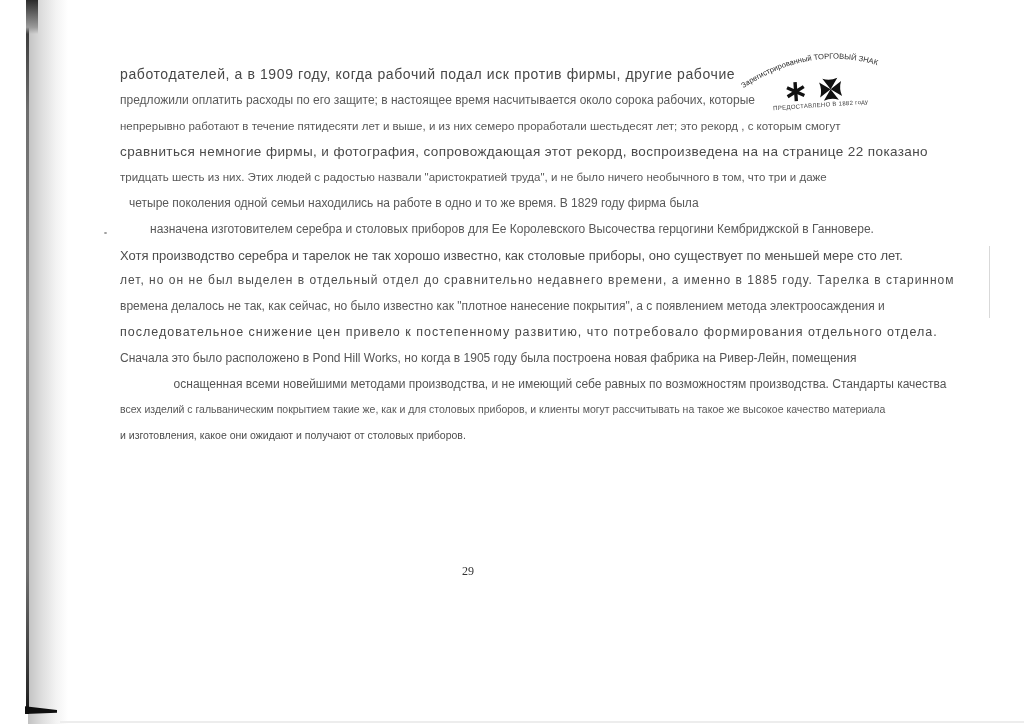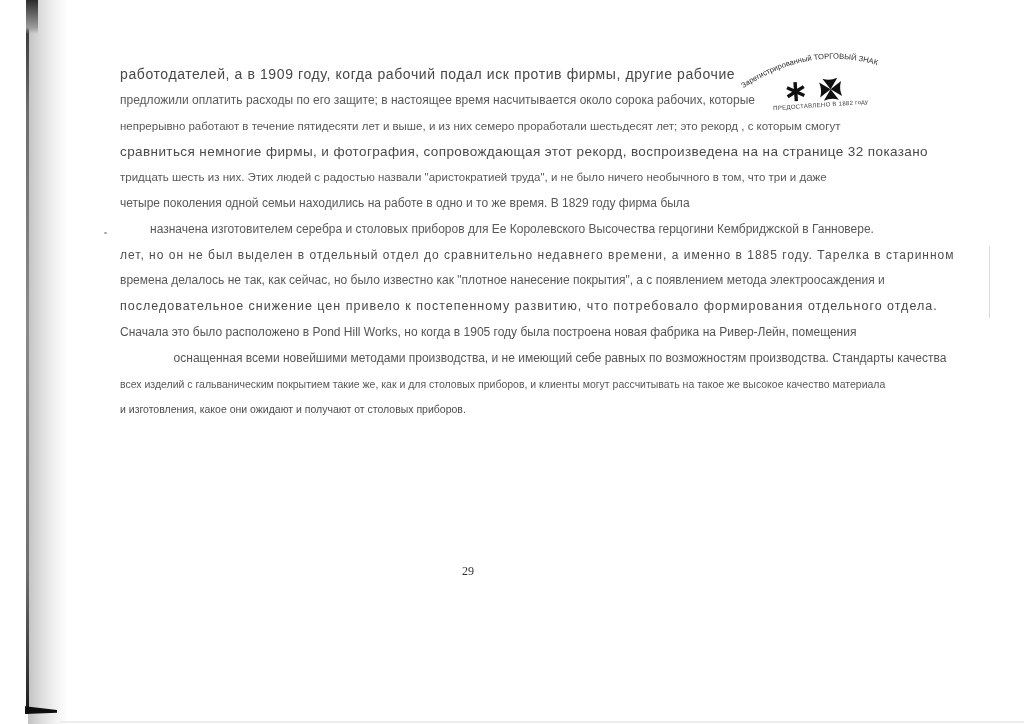--- a/index.html
+++ b/index.html
@@ -20,21 +20,21 @@
   .artifact-line{position:absolute;left:989px;top:246px;width:1px;height:72px;background:#d9d9d9;}
   .stray-dot{position:absolute;left:104px;top:232px;width:3px;height:2px;background:#9b9b9b;border-radius:50%;}
   
   .text-block{position:absolute;left:120px;top:62px;width:880px;}
   .tline{white-space:nowrap;line-height:25.8px;height:25.8px;color:#555;}
   .t0{font-size:14px;letter-spacing:.6px;color:#474747;}
   .t1{font-size:12px;color:#5a5a5a;}
   .t2{font-size:11.5px;color:#585858;}
   .t3{font-size:13.5px;letter-spacing:.4px;color:#4a4a4a;}
   .t4{font-size:11.5px;color:#585858;}
-  .t5{font-size:12px;color:#585858;}
+  .t5{font-size:12px;color:#585858;margin-left:9px;}
   .t6{font-size:12px;padding-left:30px;color:#585858;}
   .t7{font-size:13px;color:#4d4d4d;}
   .t8{font-size:12px;letter-spacing:1px;color:#4d4d4d;}
   .t9{font-size:12px;color:#585858;}
   .t10{font-size:12.5px;letter-spacing:1px;color:#484848;}
   .t11{font-size:12px;color:#555555;}
   .t12{font-size:12.5px;color:#525252;}
   .t13{font-size:12px;color:#555555;text-align:center;}
   .t14{font-size:10.5px;color:#585858;}
   .t15{font-size:10.5px;color:#4d4d4d;}
@@ -80,24 +80,25 @@
         <path d="M0,0 L-7.5,-11 Q0,-8.2 7.5,-11 Z" transform="rotate(270)"></path>
       </g>
       <text x="86" y="63" text-anchor="middle" font-size="6" fill="#3a3a3a" font-family="Liberation Sans, sans-serif" letter-spacing="0.3">ПРЕДОСТАВЛЕНО В 1882 году</text>
     </svg>
   </div>
 
   <div class="text-block" id="textBlock">
       <div class="tline t0">работодателей, а в 1909 году, когда рабочий подал иск против фирмы, другие рабочие</div>
       <div class="tline t1">предложили оплатить расходы по его защите; в настоящее время насчитывается около сорока рабочих, которые</div>
       <div class="tline t2">непрерывно работают в течение пятидесяти лет и выше, и из них семеро проработали шестьдесят лет; это рекорд , с которым смогут</div>
-      <div class="tline t3">сравниться немногие фирмы, и фотография, сопровождающая этот рекорд, воспроизведена на на странице 32 показано</div>
+      <div class="tline t3">сравниться немногие фирмы, и фотография, сопровождающая этот рекорд, воспроизведена на на странице 22 показано</div>
       <div class="tline t4">тридцать шесть из них. Этих людей с радостью назвали "аристократией труда", и не было ничего необычного в том, что три и даже</div>
       <div class="tline t5">четыре поколения одной семьи находились на работе в одно и то же время. В 1829 году фирма была</div>
       <div class="tline t6">назначена изготовителем серебра и столовых приборов для Ее Королевского Высочества герцогини Кембриджской в Ганновере.</div>
+      <div class="tline t7">Хотя производство серебра и тарелок не так хорошо известно, как столовые приборы, оно существует по меньшей мере сто лет.</div>
       <div class="tline t8">лет, но он не был выделен в отдельный отдел до сравнительно недавнего времени, а именно в 1885 году. Тарелка в старинном</div>
       <div class="tline t9">времена делалось не так, как сейчас, но было известно как "плотное нанесение покрытия", а с появлением метода электроосаждения и</div>
       <div class="tline t10">последовательное снижение цен привело к постепенному развитию, что потребовало формирования отдельного отдела.</div>
       <div class="tline t11">Сначала это было расположено в Pond Hill Works, но когда в 1905 году была построена новая фабрика на Ривер-Лейн, помещения</div>
       <div class="tline t13">оснащенная всеми новейшими методами производства, и не имеющий себе равных по возможностям производства. Стандарты качества</div>
       <div class="tline t14">всех изделий с гальваническим покрытием такие же, как и для столовых приборов, и клиенты могут рассчитывать на такое же высокое качество материала</div>
       <div class="tline t15">и изготовления, какое они ожидают и получают от столовых приборов.</div>
     </div>
 
   <div class="page-num">29</div>

